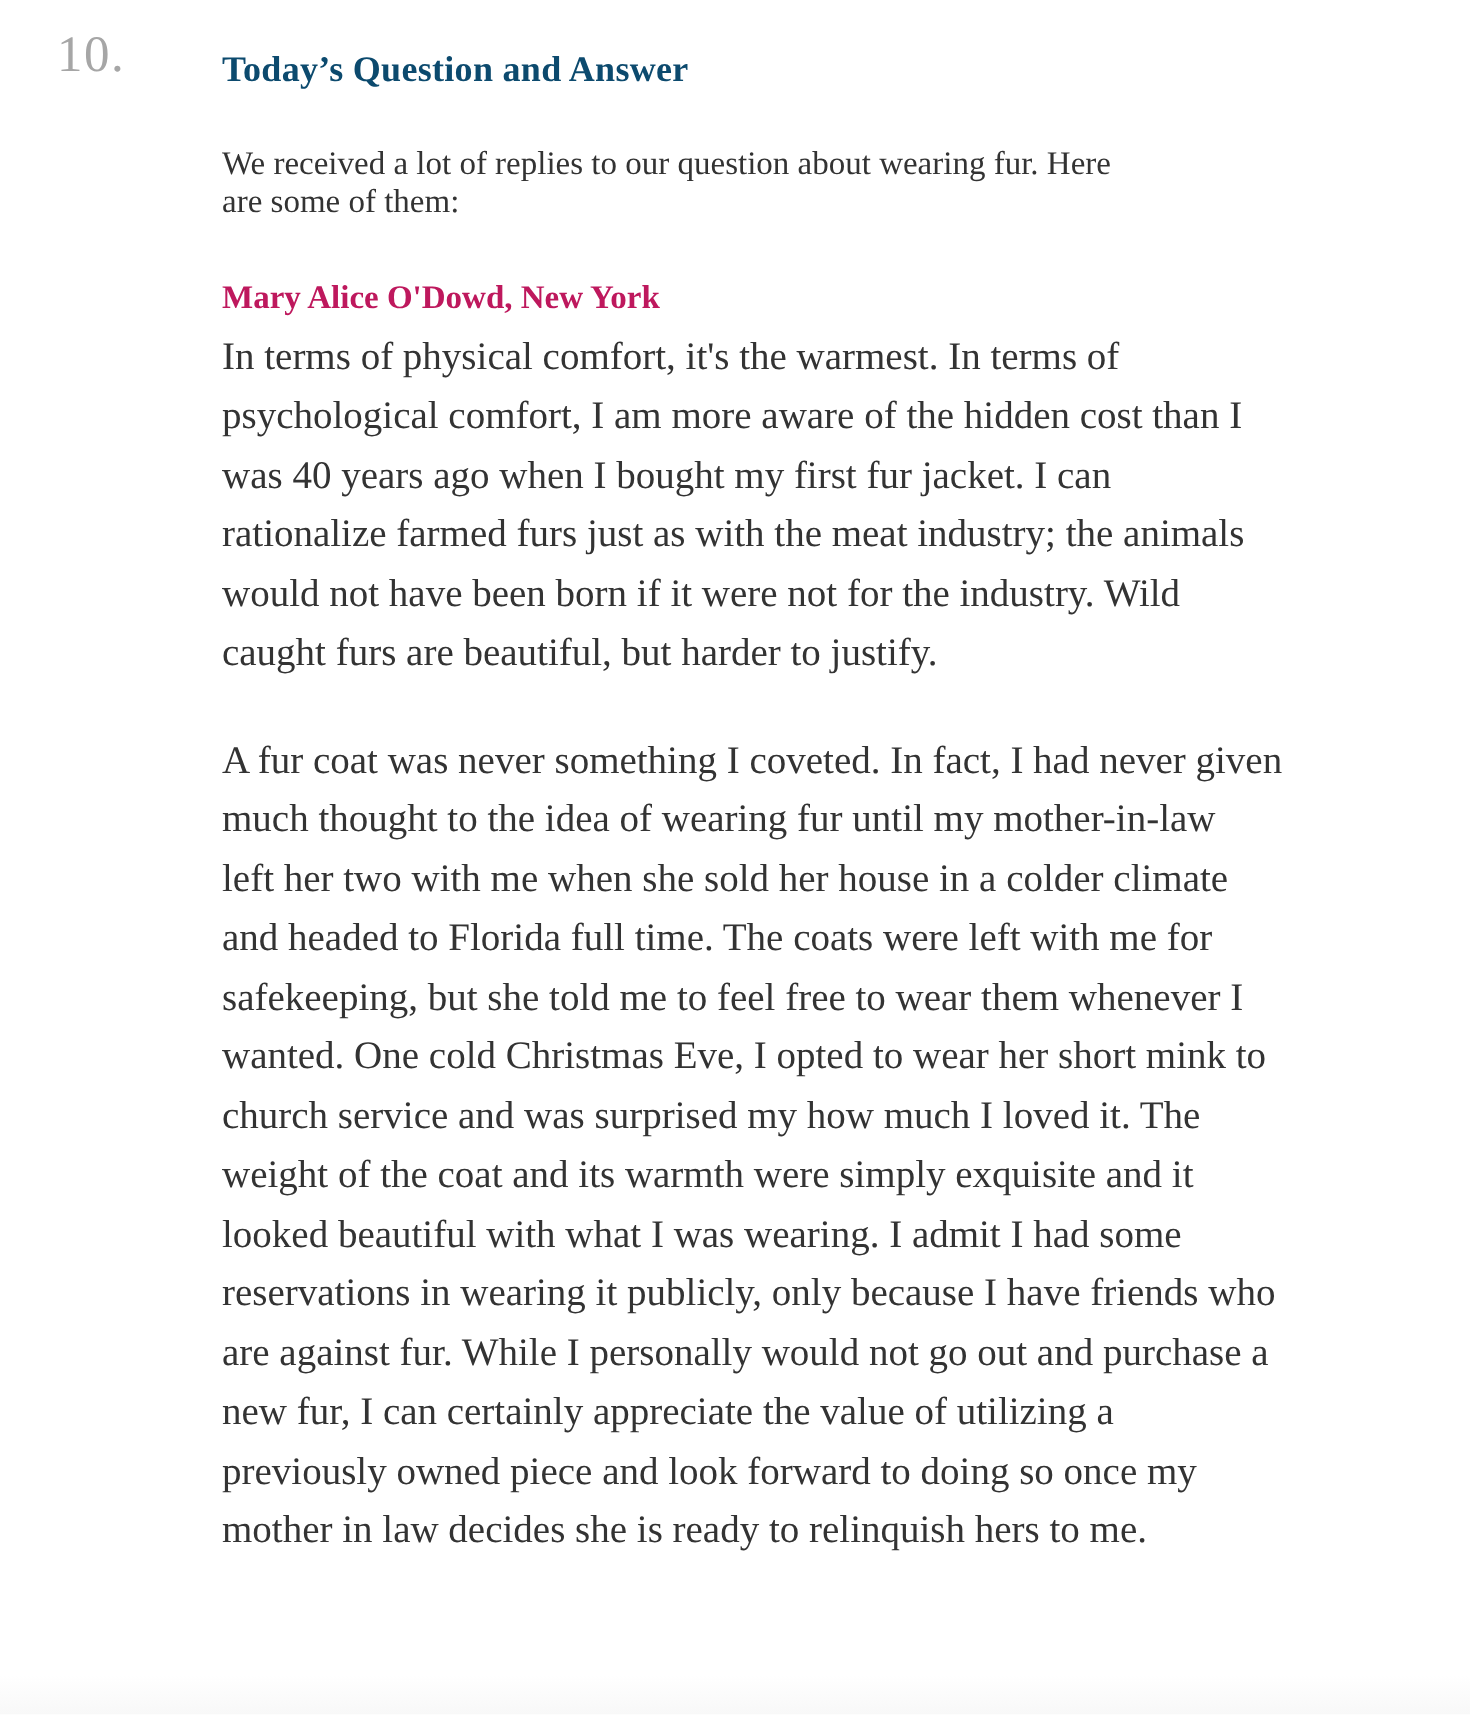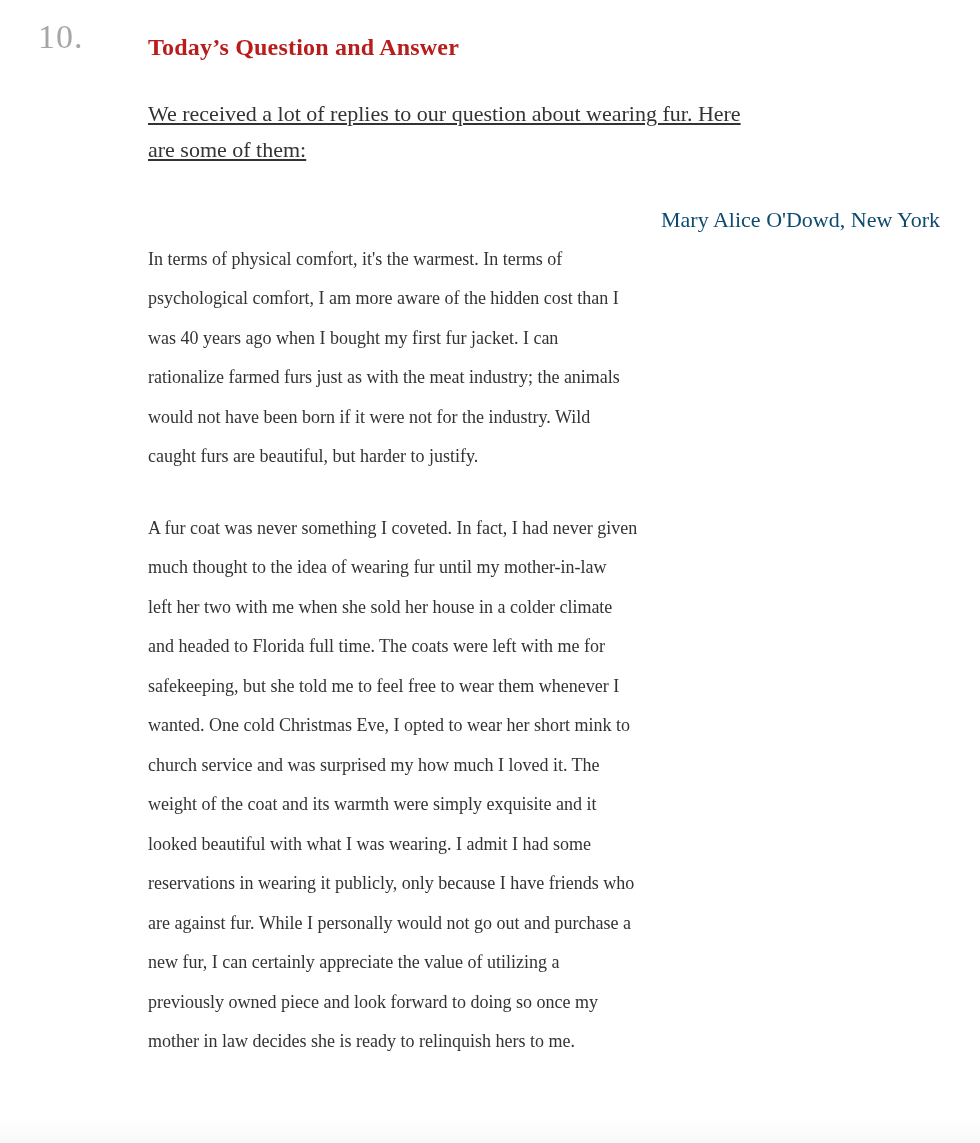--- a/index.html
+++ b/index.html
@@ -27,42 +27,40 @@
     font-size: 34px;
     line-height: 1;
     color: #a6a6a6;
     letter-spacing: 1px;
   }
   .item-title {
     font-size: 24px;
     font-weight: 700;
     line-height: 30px;
     margin: 0 0 34px 0;
-    color: #b91c1c;
+    color: #0c4a6e;
     letter-spacing: 0.2px;
   }
   .para {
     font-size: 22px;
-    line-height: 36px;
+    line-height: 25px;
     margin: 0 0 32px 0;
     white-space: pre-line;
-    text-decoration: underline;
   }
   .response {
     margin: 0 0 32px 0;
   }
   .response-author {
     font-size: 22px;
-    font-weight: 400;
+    font-weight: 700;
     line-height: 39.5px;
-    color: #0c4a6e;
-    text-align: right;
+    color: #be185d;
   }
   .response-text {
-    font-size: 18px;
+    font-size: 26px;
     line-height: 39.5px;
     margin: 0;
     white-space: pre-line;
   }
   .bottom-fade {
     position: absolute;
     left: 0;
     right: 0;
     bottom: 0;
     height: 26px;

